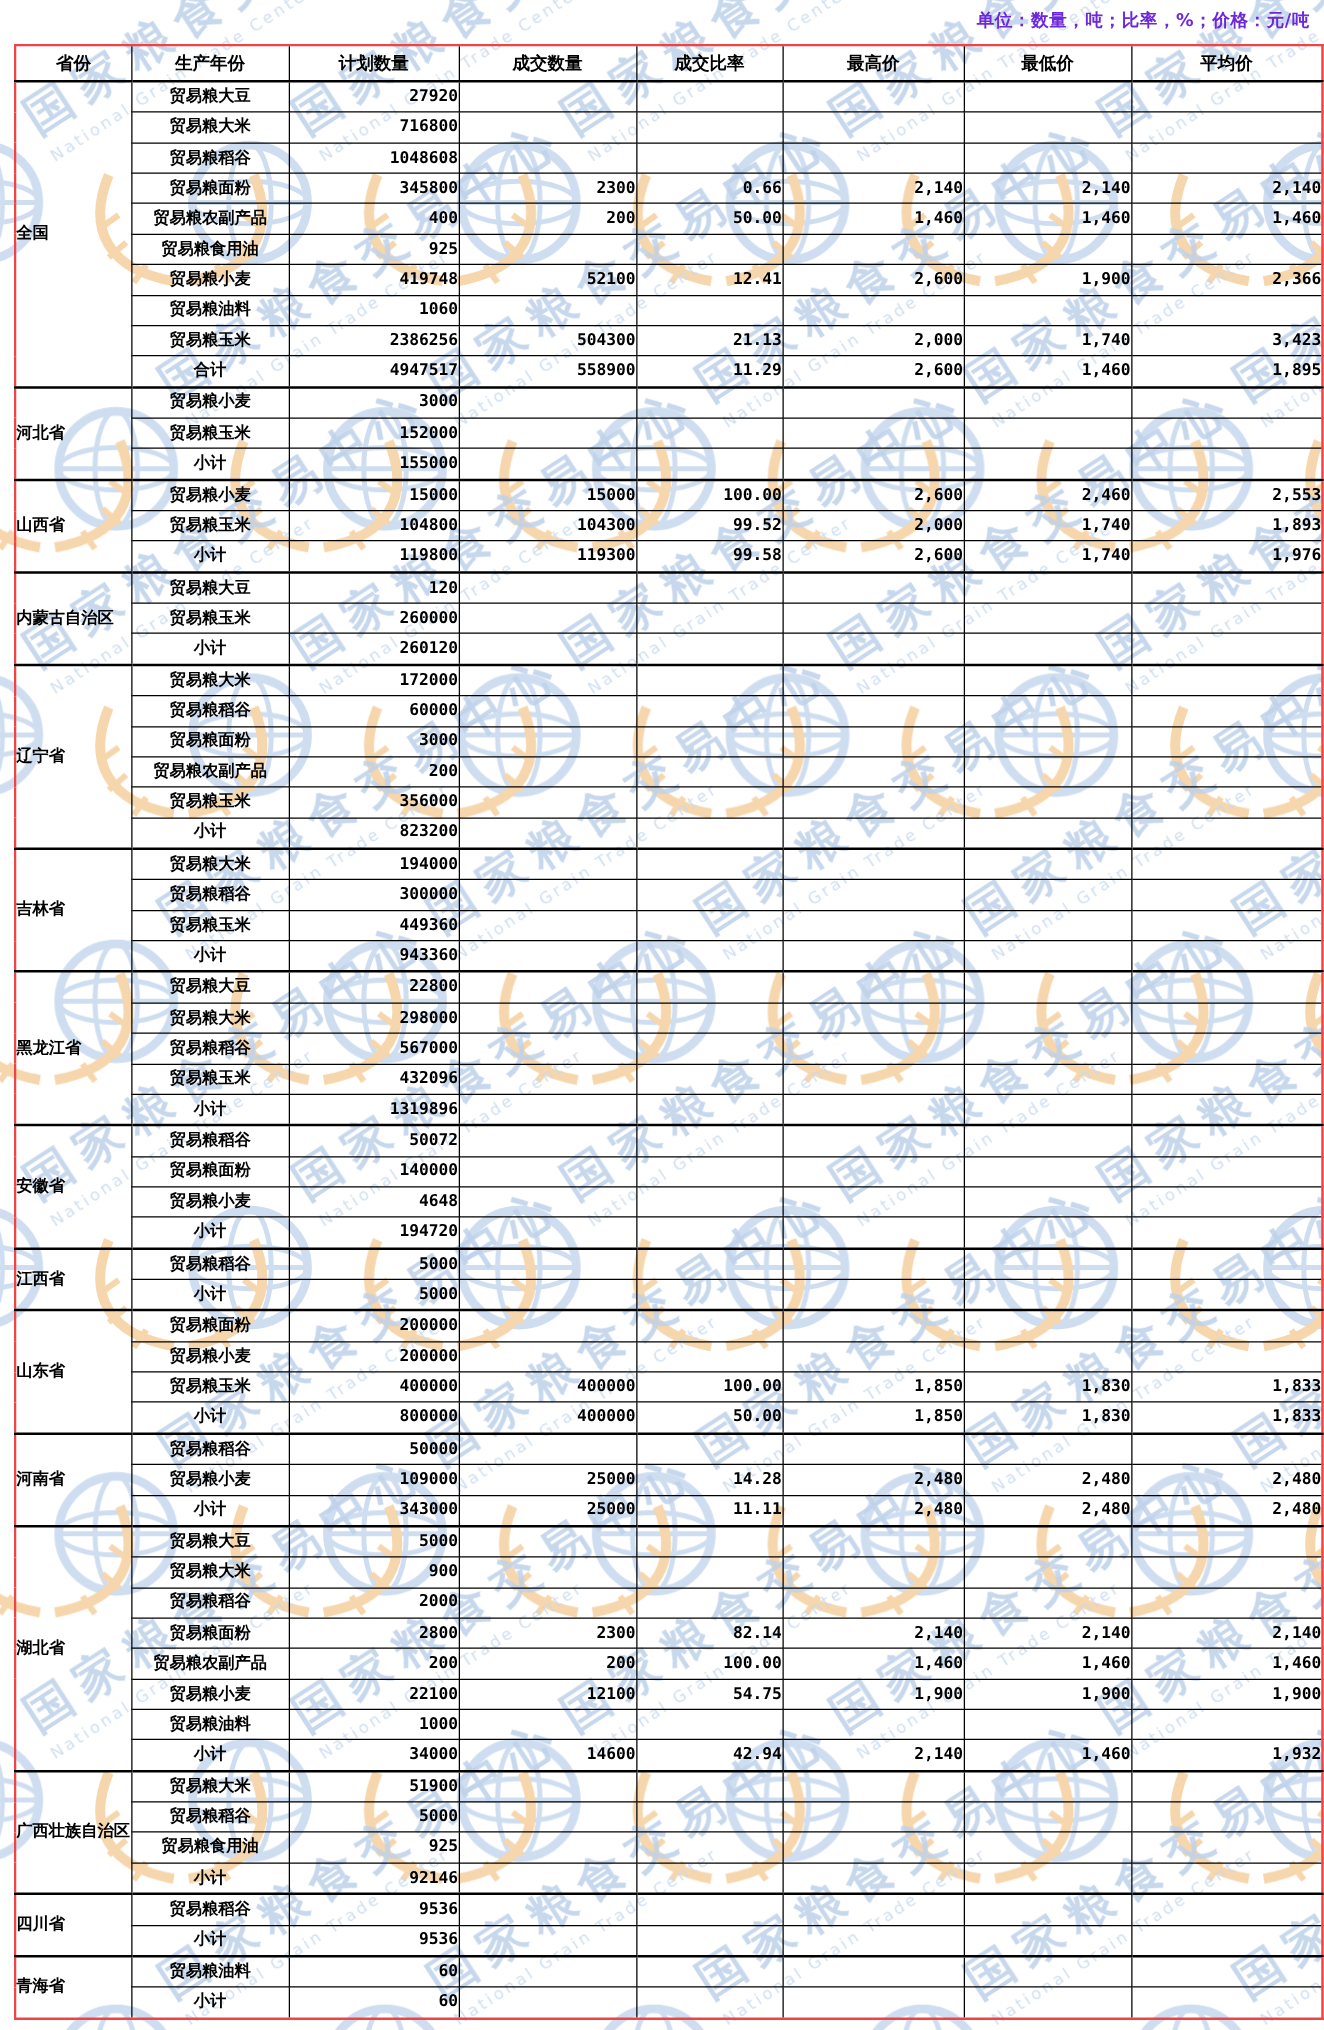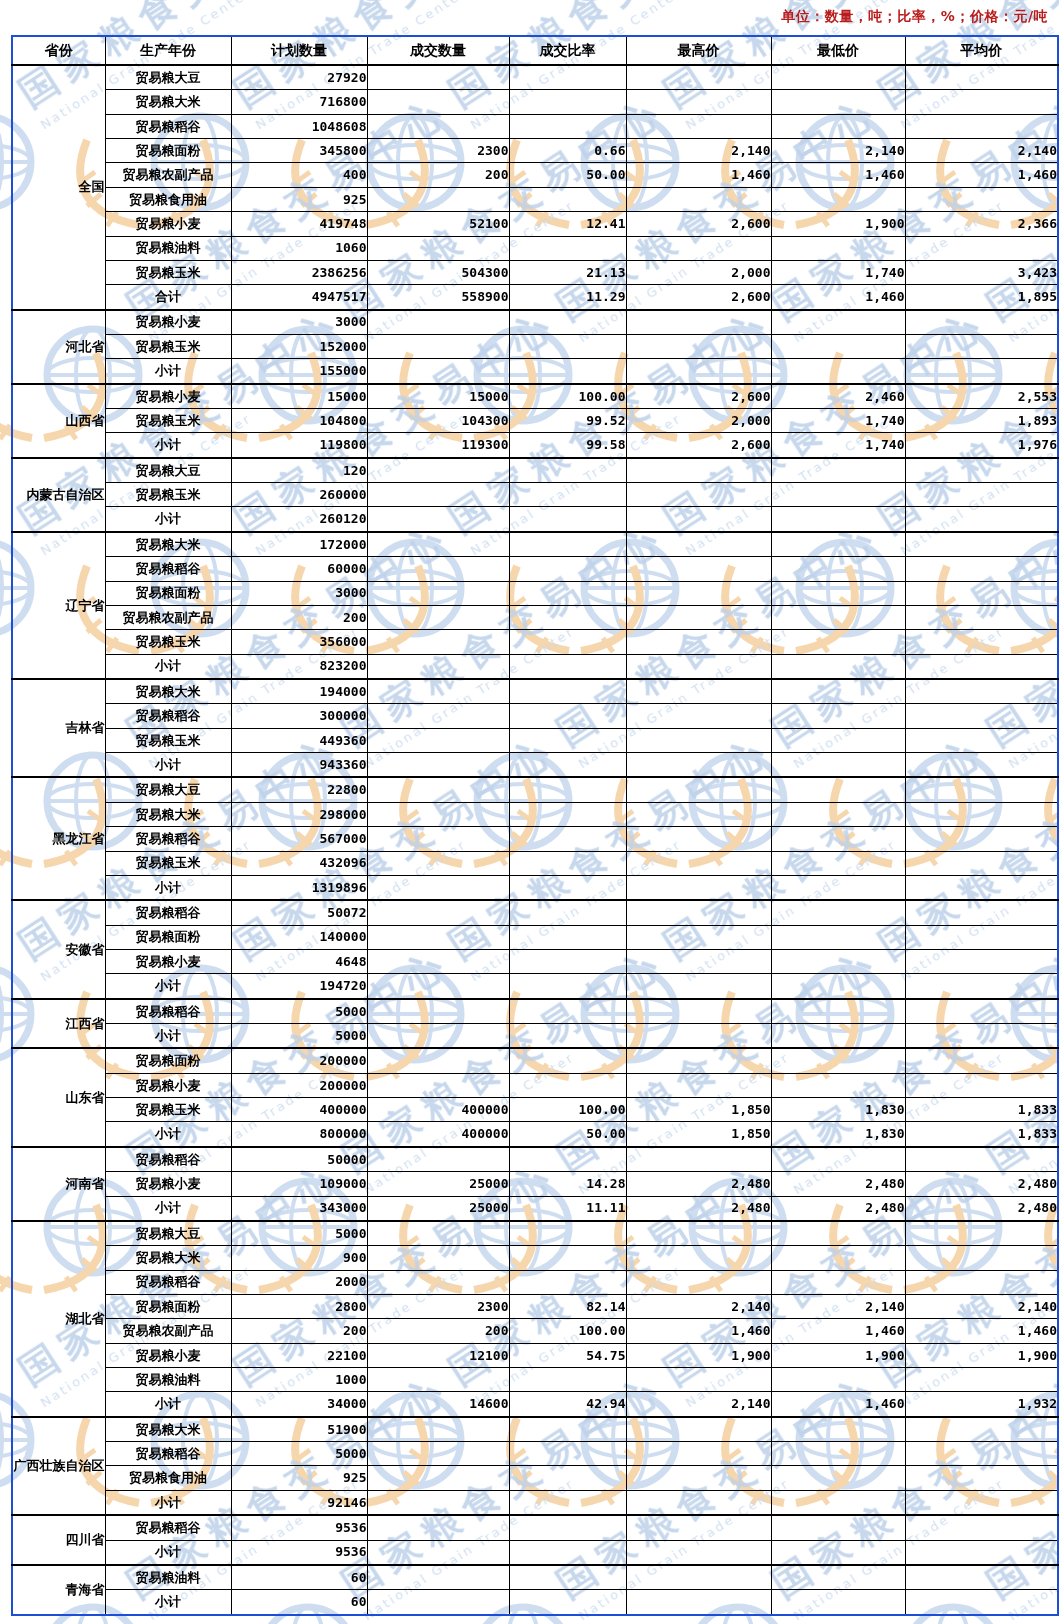--- a/index.html
+++ b/index.html
@@ -2,35 +2,35 @@
 <html><head>
 <meta charset="utf-8">
 <style>
   html,body{margin:0;padding:0;}
   body{
     width:1059px;height:1624px;position:relative;background:#ffffff;overflow:hidden;
     font-family:"DejaVu Sans","Liberation Sans",sans-serif;
   }
   .wm-layer{position:absolute;left:0;top:0;width:1059px;height:1624px;pointer-events:none;}
   .unit-note{
-    position:absolute;top:8px;right:11px;font-size:14px;font-weight:700;color:#b91c1c;
+    position:absolute;top:8px;right:11px;font-size:14px;font-weight:700;color:#6d28d9;
     letter-spacing:0.5px;white-space:nowrap;
   }
   table.report{
     position:absolute;left:11px;top:35px;width:1046px;
     border-collapse:collapse;table-layout:fixed;
-    border:2px solid #1d4ed8;background:transparent;
+    border:2px solid #ef4444;background:transparent;
   }
   table.report th, table.report td{
     border:1px solid #000;overflow:hidden;white-space:nowrap;
     font-weight:700;color:#000;background:transparent;
   }
   table.report th{height:27px;font-size:14px;text-align:center;padding:0;}
   table.report td{height:23.36px;font-size:13px;line-height:1.05;padding:0;}
-  td.prov{text-align:right;white-space:normal;padding:0 2px;}
+  td.prov{text-align:left;white-space:normal;padding:0 2px;}
   td.grain{text-align:center;}
   td.num{text-align:right;padding-right:5px;font-family:"DejaVu Sans Mono","Liberation Mono",monospace;font-size:12.5px;}
   tr.sec-start td{border-top-width:2px;}
   col.c-prov{width:93px;}  col.c-year{width:126px;} col.c-plan{width:136px;}
   col.c-deal{width:142px;} col.c-ratio{width:117px;} col.c-high{width:145px;}
   col.c-low{width:134px;}  col.c-avg{width:153px;}
 </style>
 </head>
 <body>
 

